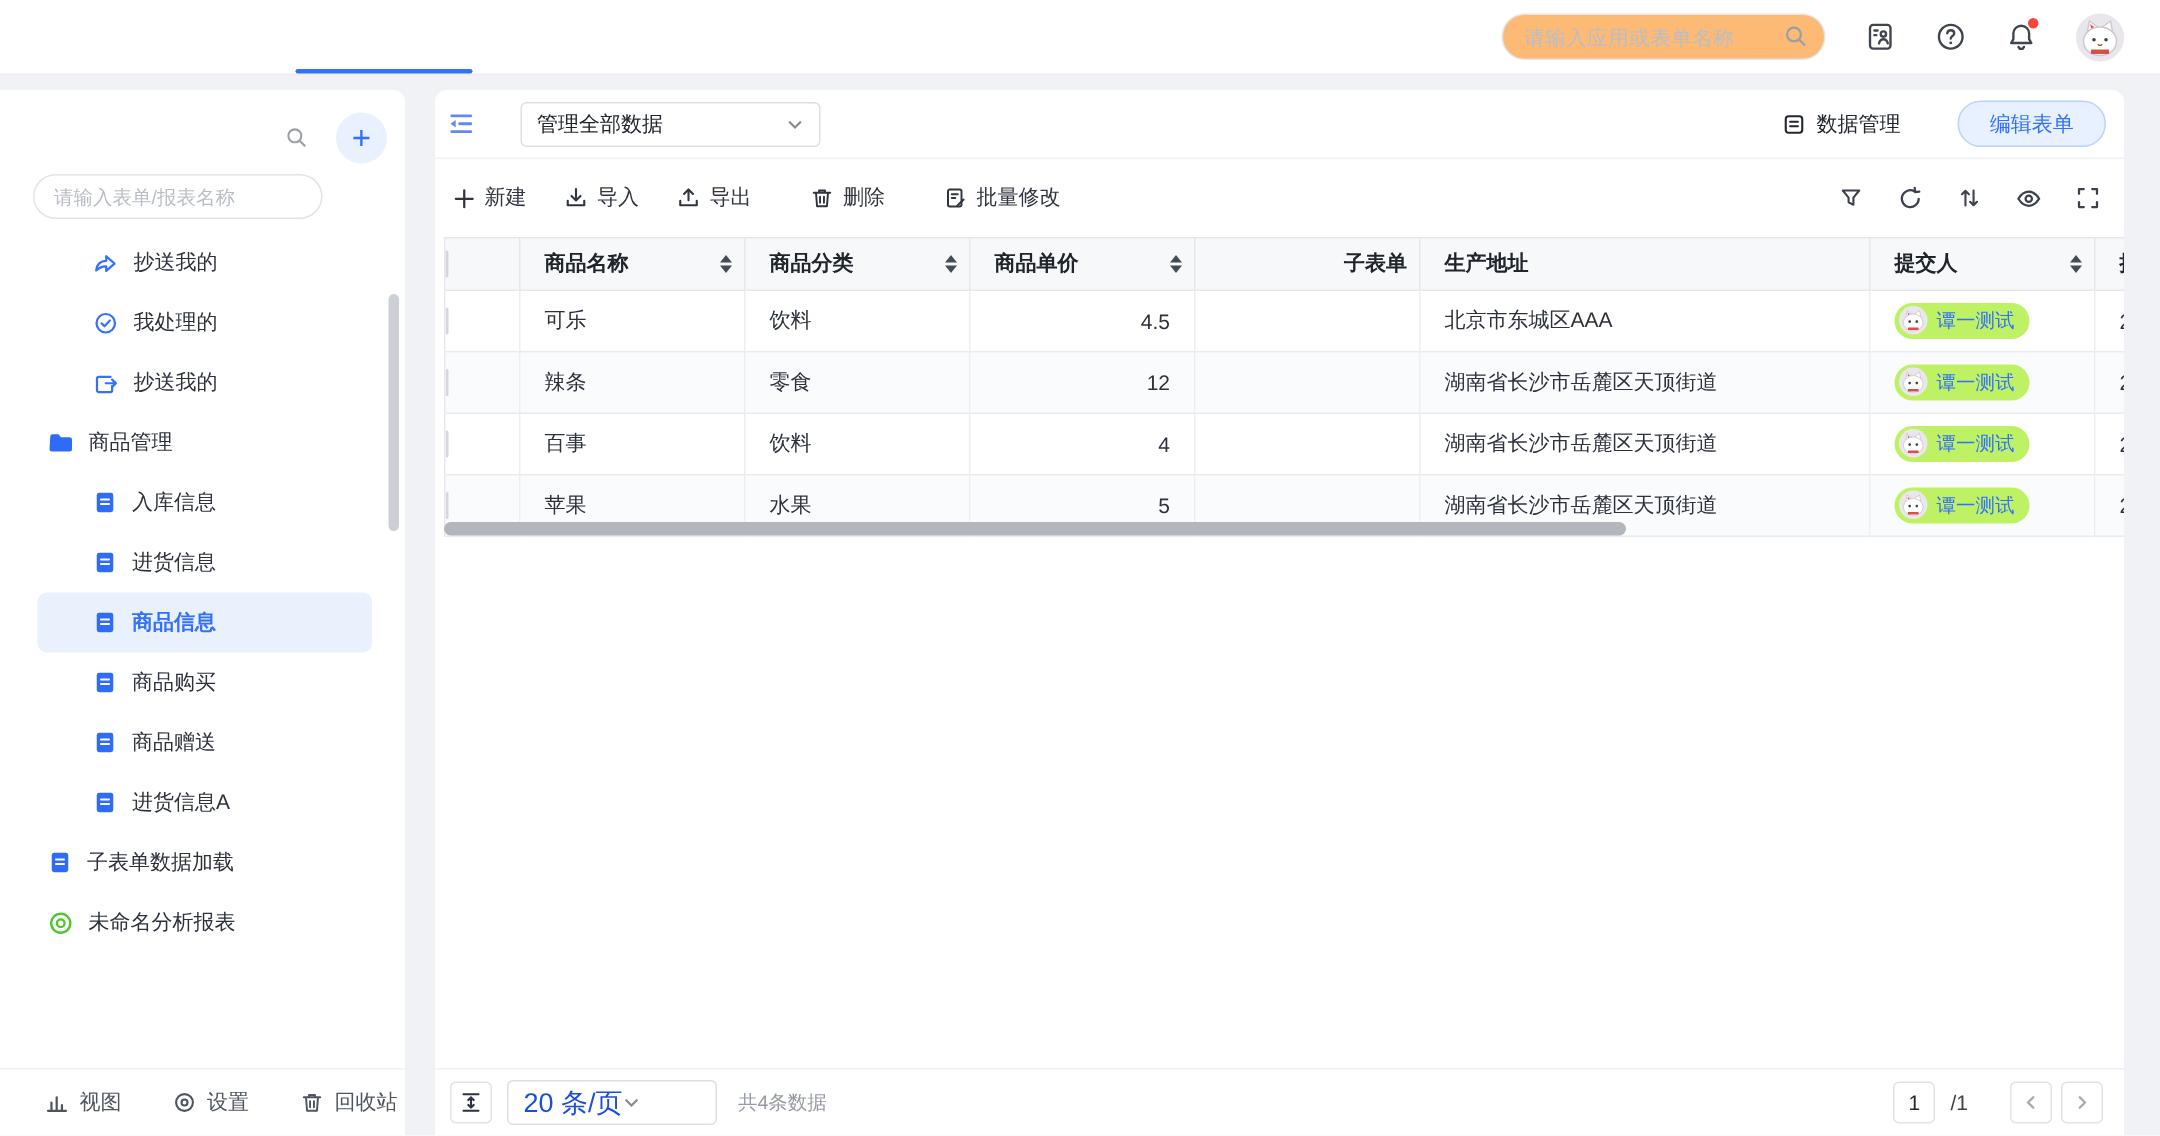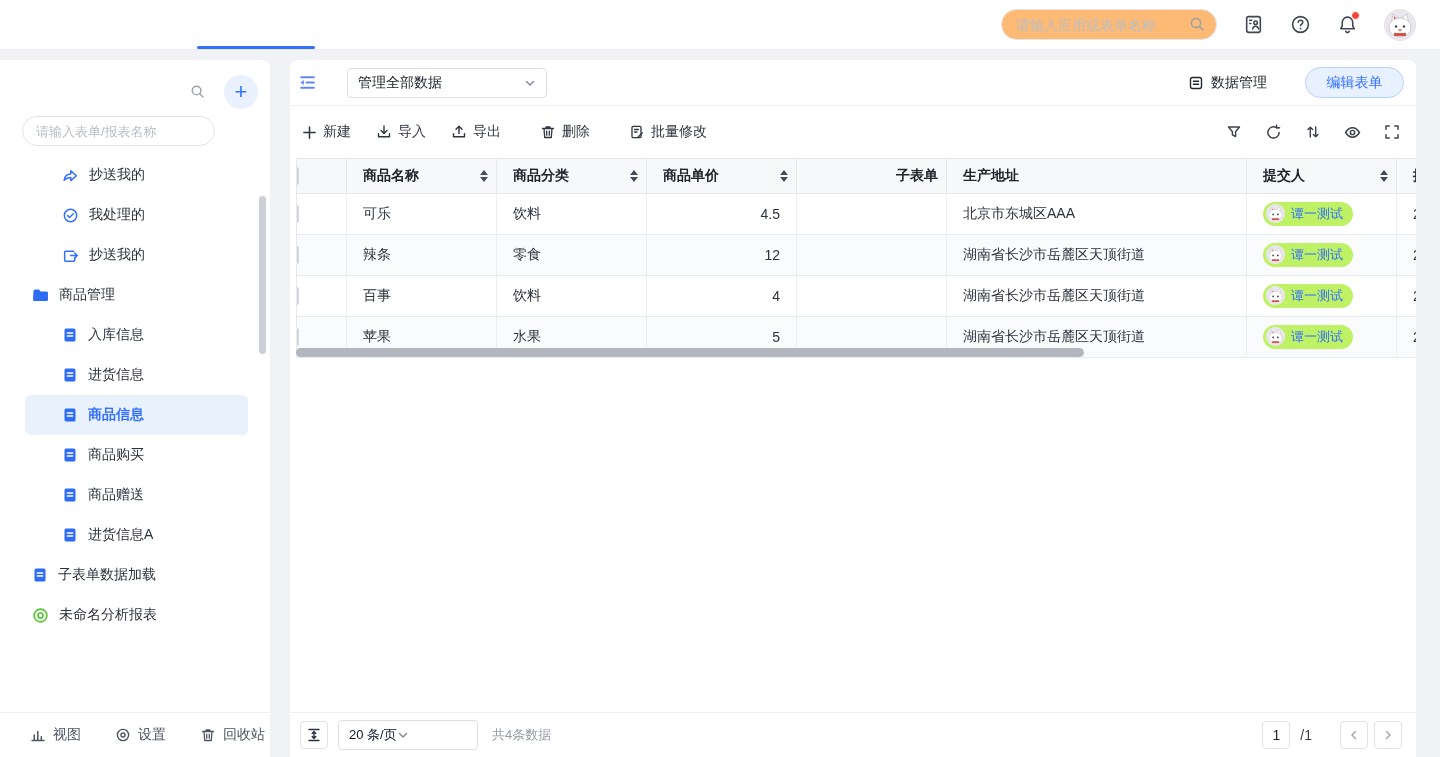--- a/index.html
+++ b/index.html
@@ -139,21 +139,21 @@
     position:absolute; bottom:0; left:0; width:1126px; height:45px; background:#fff;
     border-top:1px solid #eef0f3; display:flex; align-items:center; padding:0 14px 0 10px;
   }
   .sq-btn {
     width:28px; height:28px; border:1px solid #dfe2e7; border-radius:4px; background:#fff;
     display:flex; align-items:center; justify-content:center; cursor:pointer;
   }
   .page-size-select {
     margin-left:10px; width:140px; height:30px; border:1px solid #dcdfe5; border-radius:4px;
     display:flex; align-items:center; padding:0 10px;
-    font-size:13px; color:#0f172a; cursor:pointer;
+    font-size:18px; color:#1d4ed8; cursor:pointer;
   }
   .total-text { margin-left:14px; font-size:13px; color:#959aa4; }
   .pager { margin-left:auto; display:flex; align-items:center; }
   .page-box { min-width:28px; height:28px; border:1px solid #dfe2e7; border-radius:4px; display:flex; align-items:center; justify-content:center; font-size:14px; color:#23272f; cursor:pointer; }
   .page-total { margin:0 10px; font-size:14px; color:#3a3f49; }
   .nav-btn { color:#a6abb4; }
   .nav-btn + .nav-btn { margin-left:6px; }
   .pager .gap { width:18px; }
 </style>
 </head>

